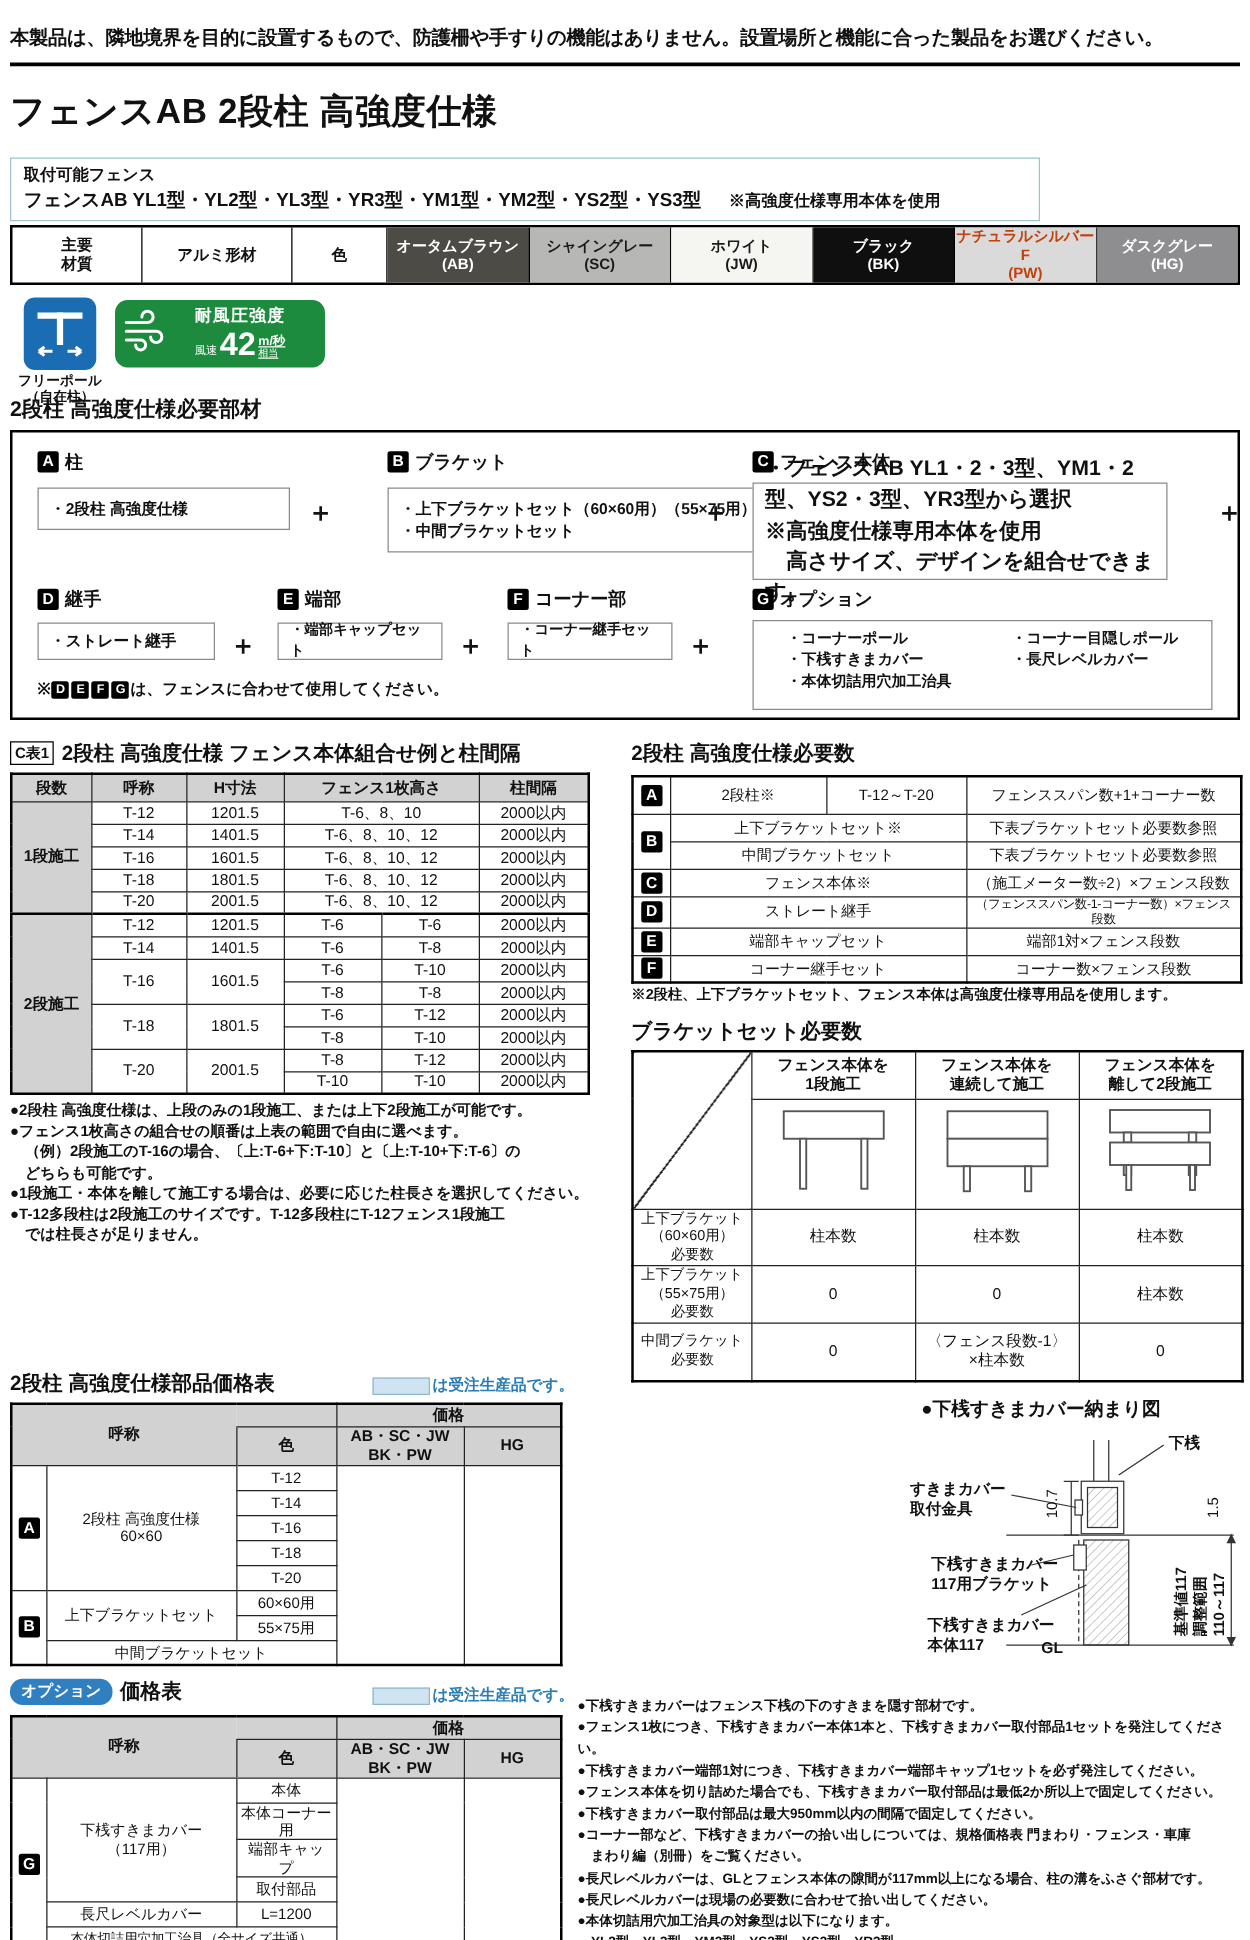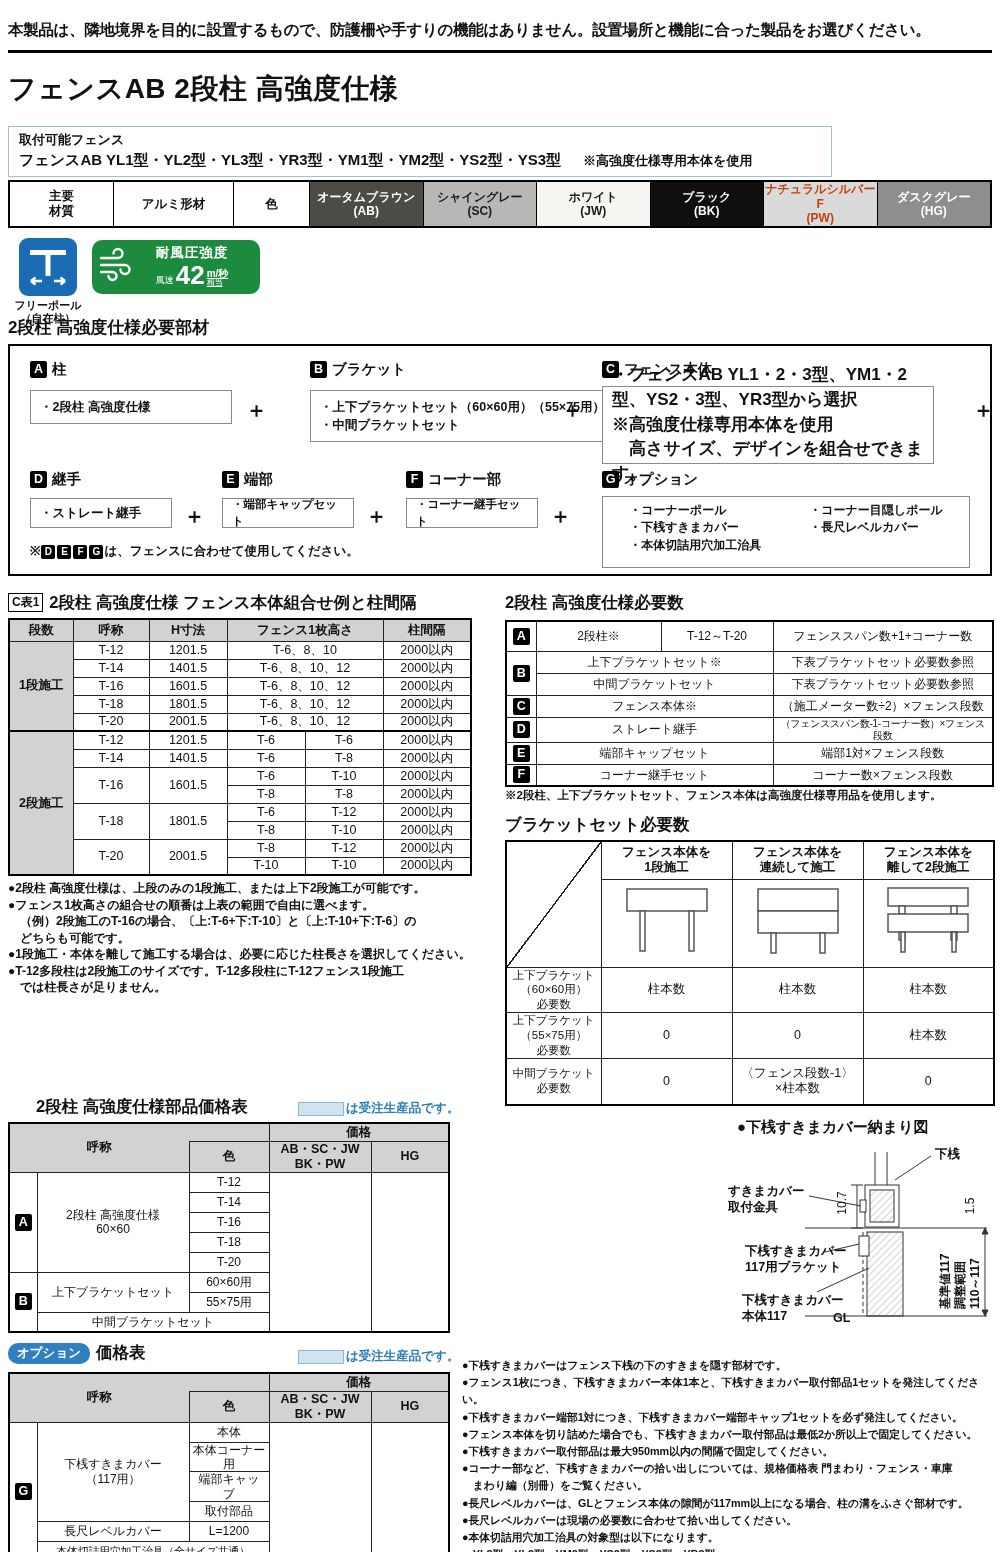--- a/index.html
+++ b/index.html
@@ -60,21 +60,21 @@
 #req td{font-size:12px;}
 #req .fsm{font-size:10px;letter-spacing:-0.3px;}
 #req-note{left:505px;top:788px;font-size:11.5px;font-weight:bold;}
 
 #brk-head{left:505px;top:814px;font-size:16.5px;font-weight:bold;}
 #brk{left:505px;top:840px;}
 #brk th{background:#fff;font-size:12.5px;}
 #brk .lbl{font-size:11.5px;line-height:1.3;}
 #brk .corner{background:linear-gradient(to bottom right,transparent 49.5%,#222 49.5%,#222 50.5%,transparent 50.5%);}
 
-#price-head{left:8px;top:1096px;font-size:16.5px;font-weight:bold;margin-left:28px;}
+#price-head{left:8px;top:1096px;font-size:16.5px;font-weight:bold;}
 .legend{position:absolute;font-size:12.5px;font-weight:bold;color:#2b7db5;display:flex;align-items:center;}
 .legend .sw{width:46px;height:14px;background:#cfe4f0;border:1px solid #8fb8cf;margin-right:2px;display:inline-block;}
 .ptable tr{height:20px;}
 .ptable tr.h1{height:18px;}
 .ptable tr.h2{height:30px;}
 .ptable .yobi{border-right:none;}
 .ptable .ghost{border-left:none;}
 .ptable td{font-size:12px;}
 .ptable .pempty{background:#fff;}
 #price{left:8px;top:1122px;}

